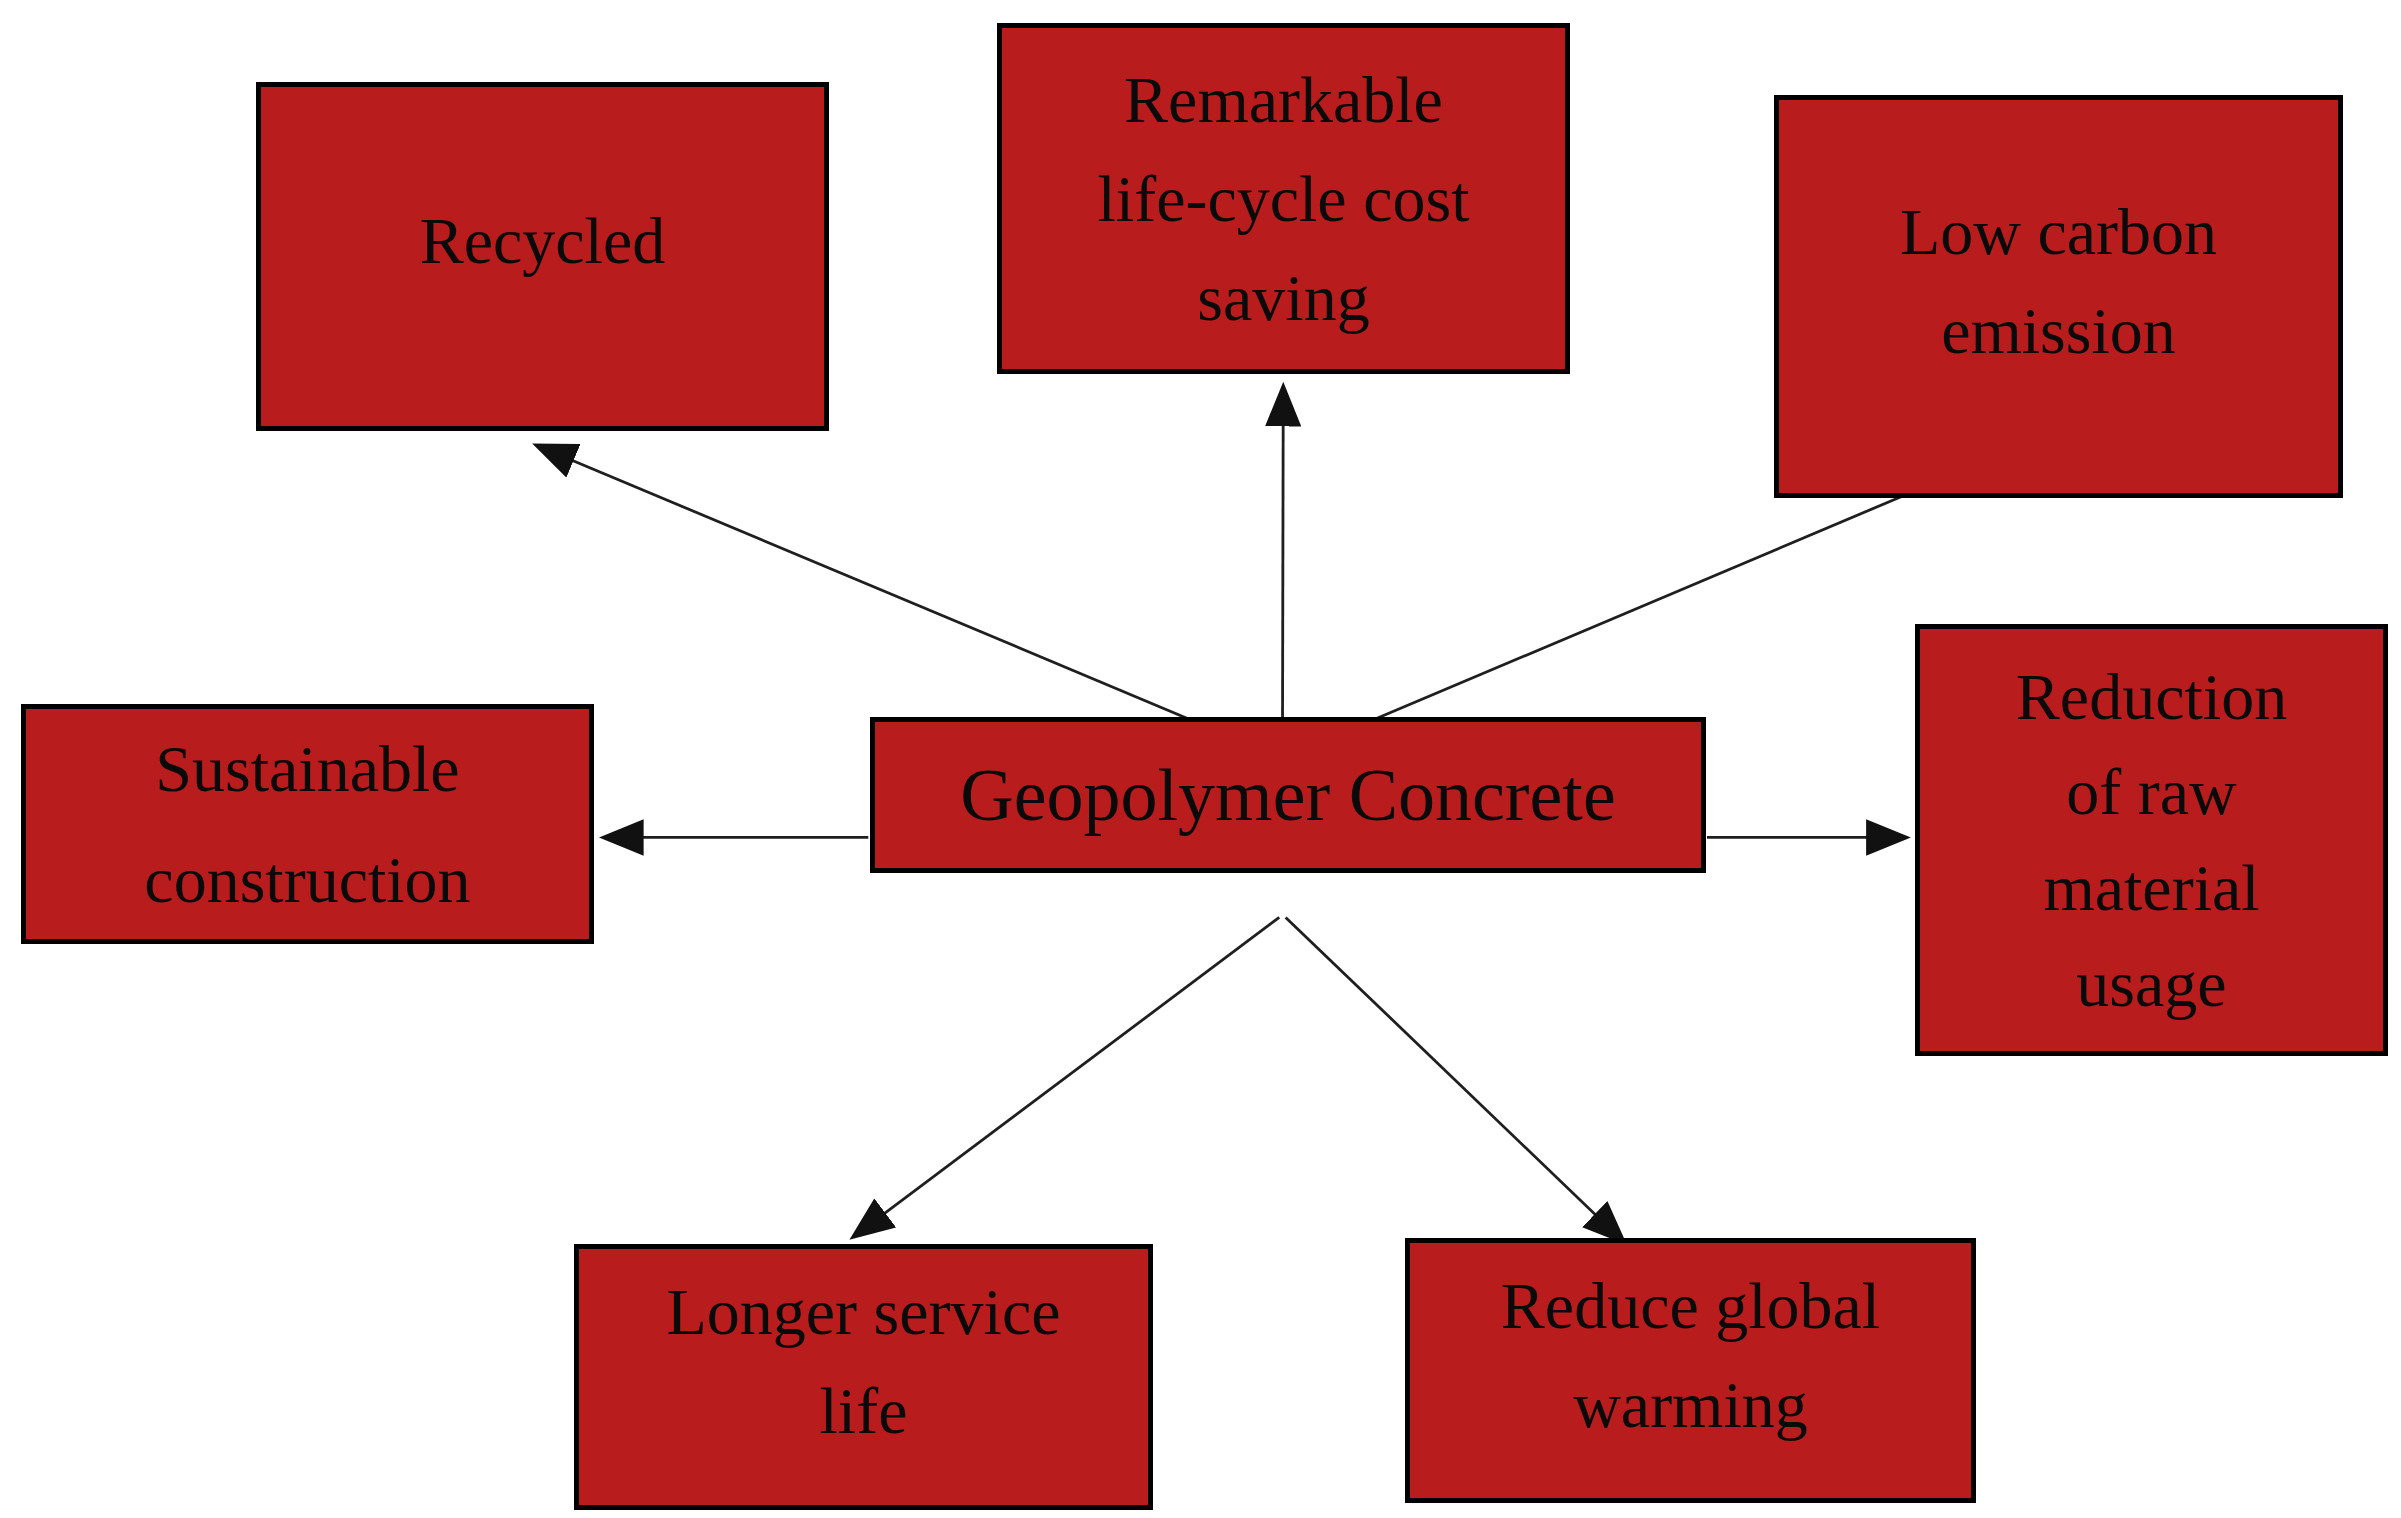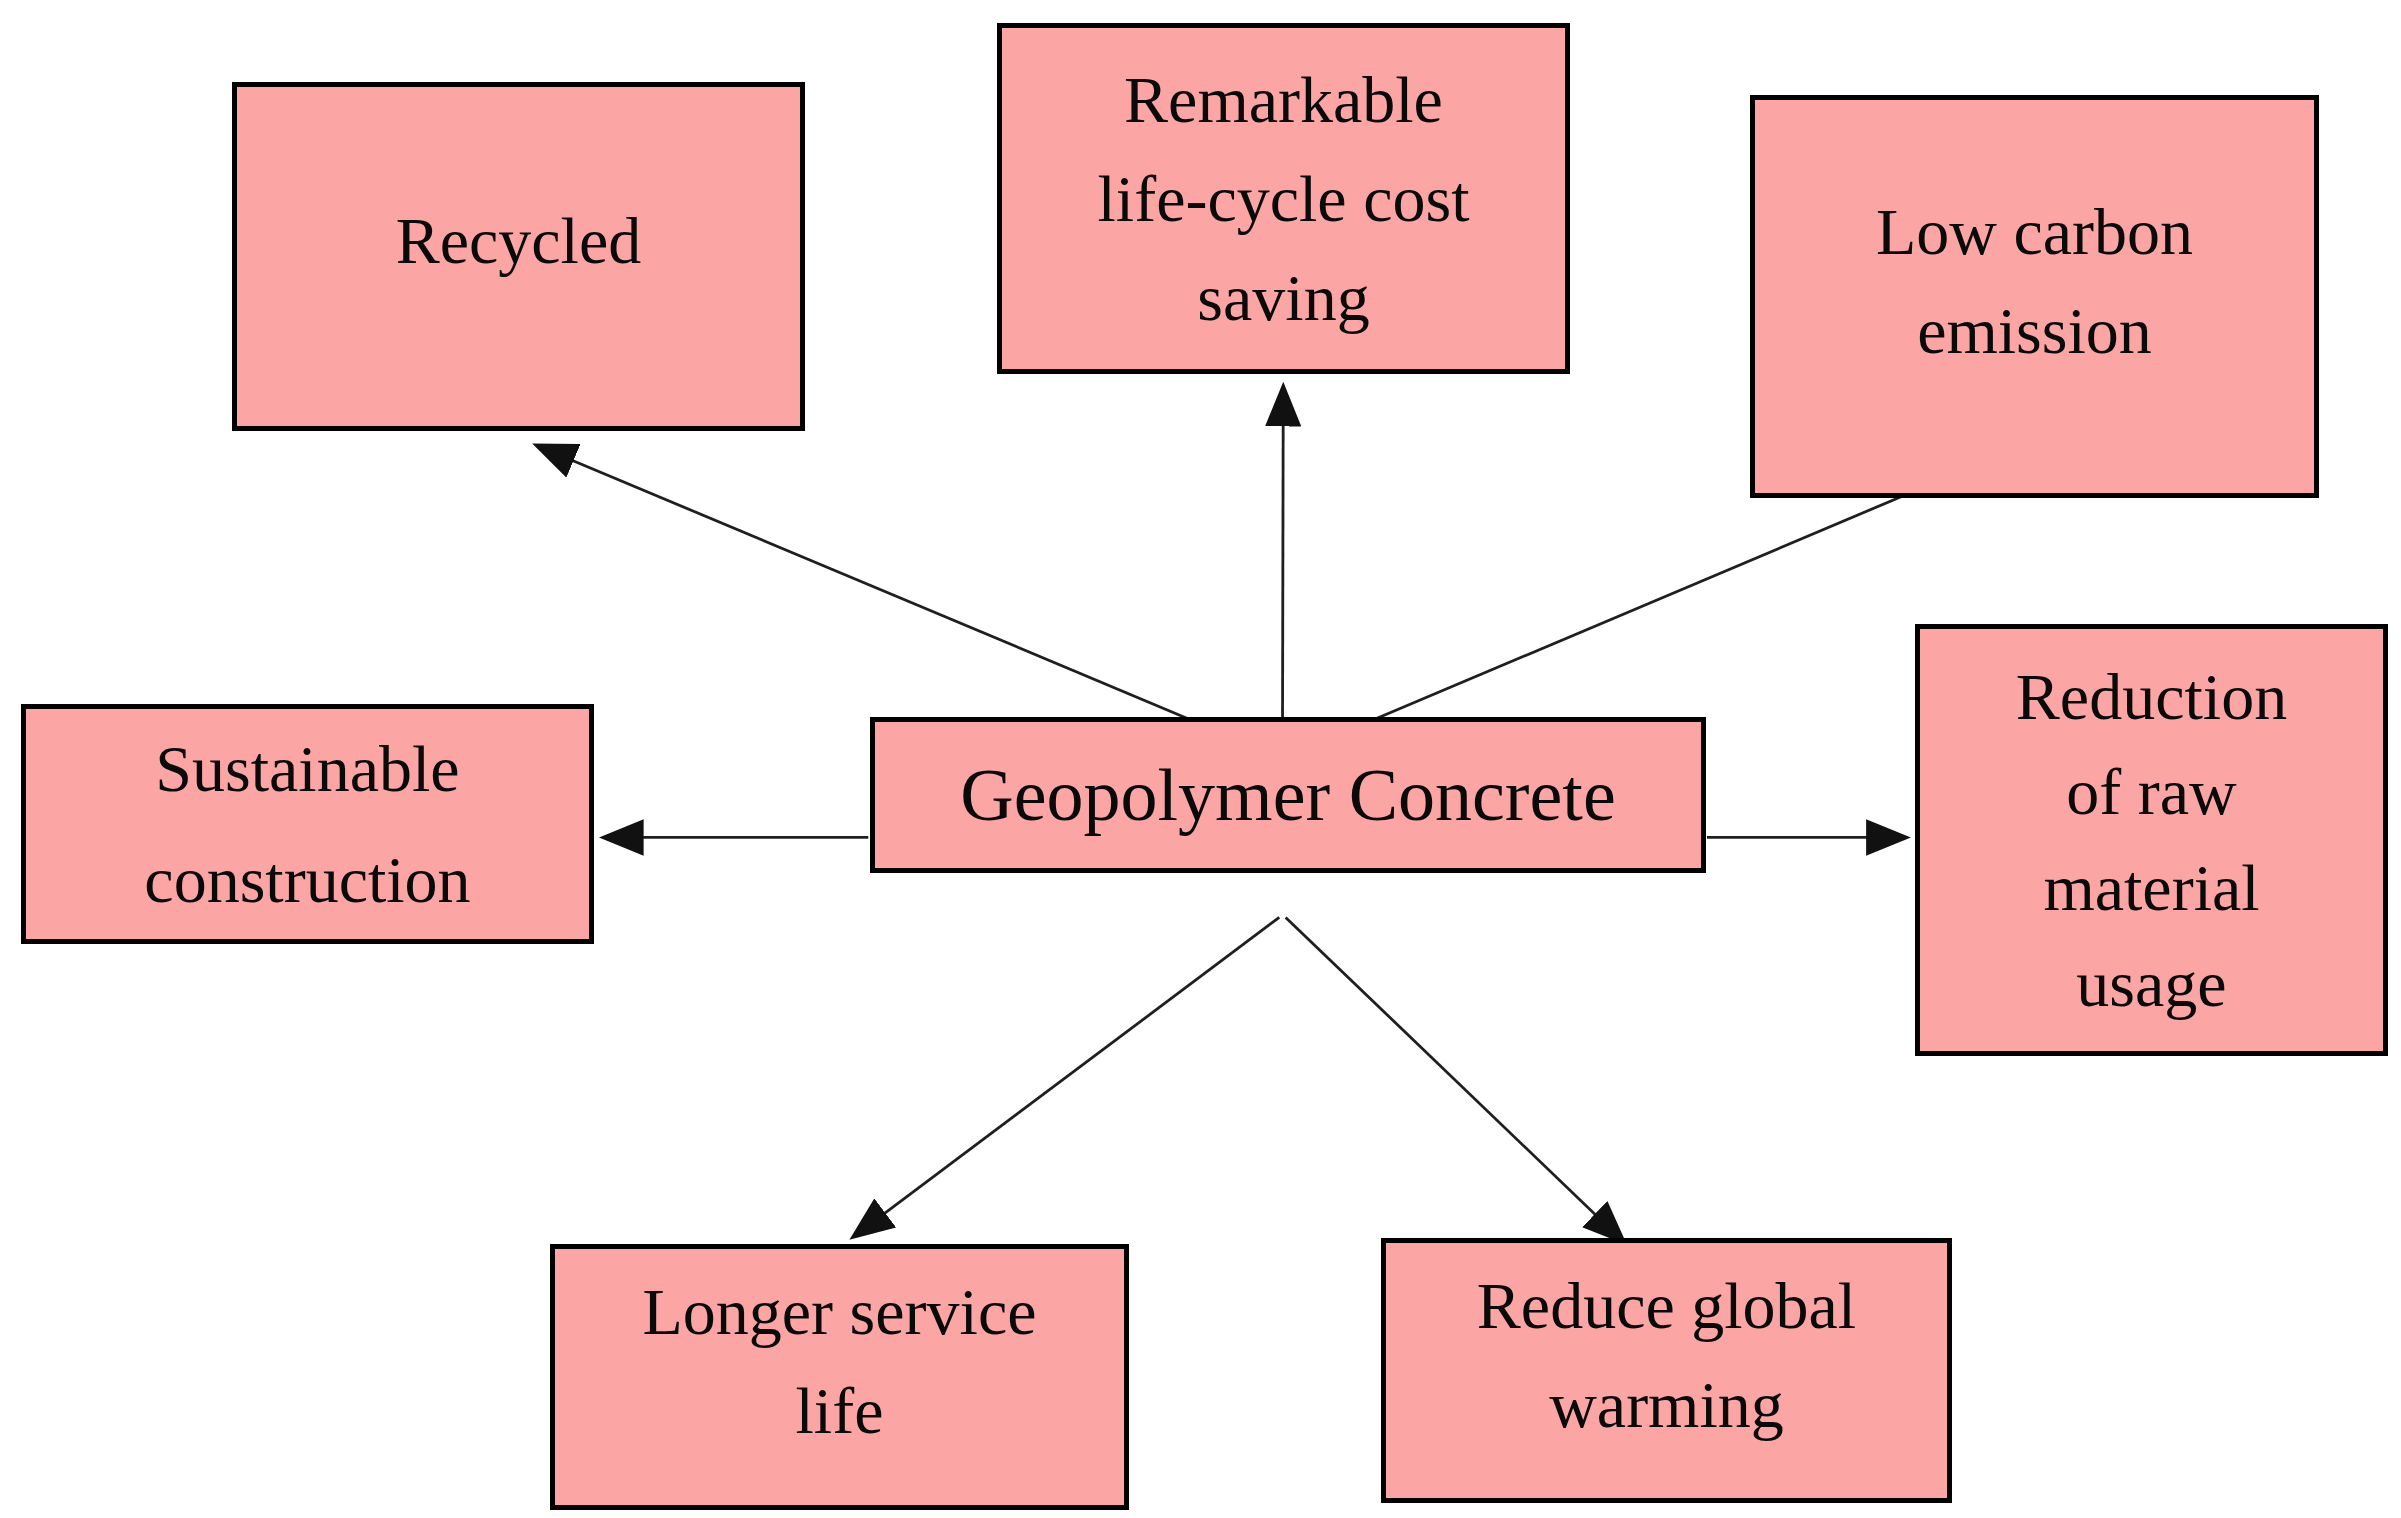--- a/index.html
+++ b/index.html
@@ -19,33 +19,33 @@
   #arrows {
     position: absolute;
     left: 0; top: 0;
     width: 2401px;
     height: 1519px;
     pointer-events: none;
   }
   .box {
     position: absolute;
     border: 5.6px solid #000000;
-    background: #fca5a5;
+    background: #b91c1c;
     display: flex;
     flex-direction: column;
     align-items: center;
     justify-content: center;
     text-align: center;
     box-sizing: border-box;
     font-size: 66px;
     line-height: 1.5;
     letter-spacing: 0px;
   }
   .box .line { white-space: nowrap; }
-  .bias-up { padding-bottom: 32px; }
+  .bias-up { padding-bottom: 32px; margin-left: 24px; }
   #node-center {
     left: 870px; top: 717px; width: 836px; height: 156px;
     font-size: 74px;
   }
   #node-recycled      { left: 232px;  top: 82px;  width: 573px; height: 349px; }
   #node-remarkable    { left: 997px; top: 23px;   width: 573px; height: 351px; }
   #node-lowcarbon     { left: 1750px; top: 95px;  width: 569px; height: 403px; }
   #node-sustainable   { left: 21px;   top: 704px;  width: 573px; height: 240px; gap: 12px; }
   #node-reduction     { left: 1915px; top: 624px;  width: 473px; height: 432px; line-height: 1.45; }
   #node-longer        { left: 550px;  top: 1244px; width: 579px; height: 266px; }

